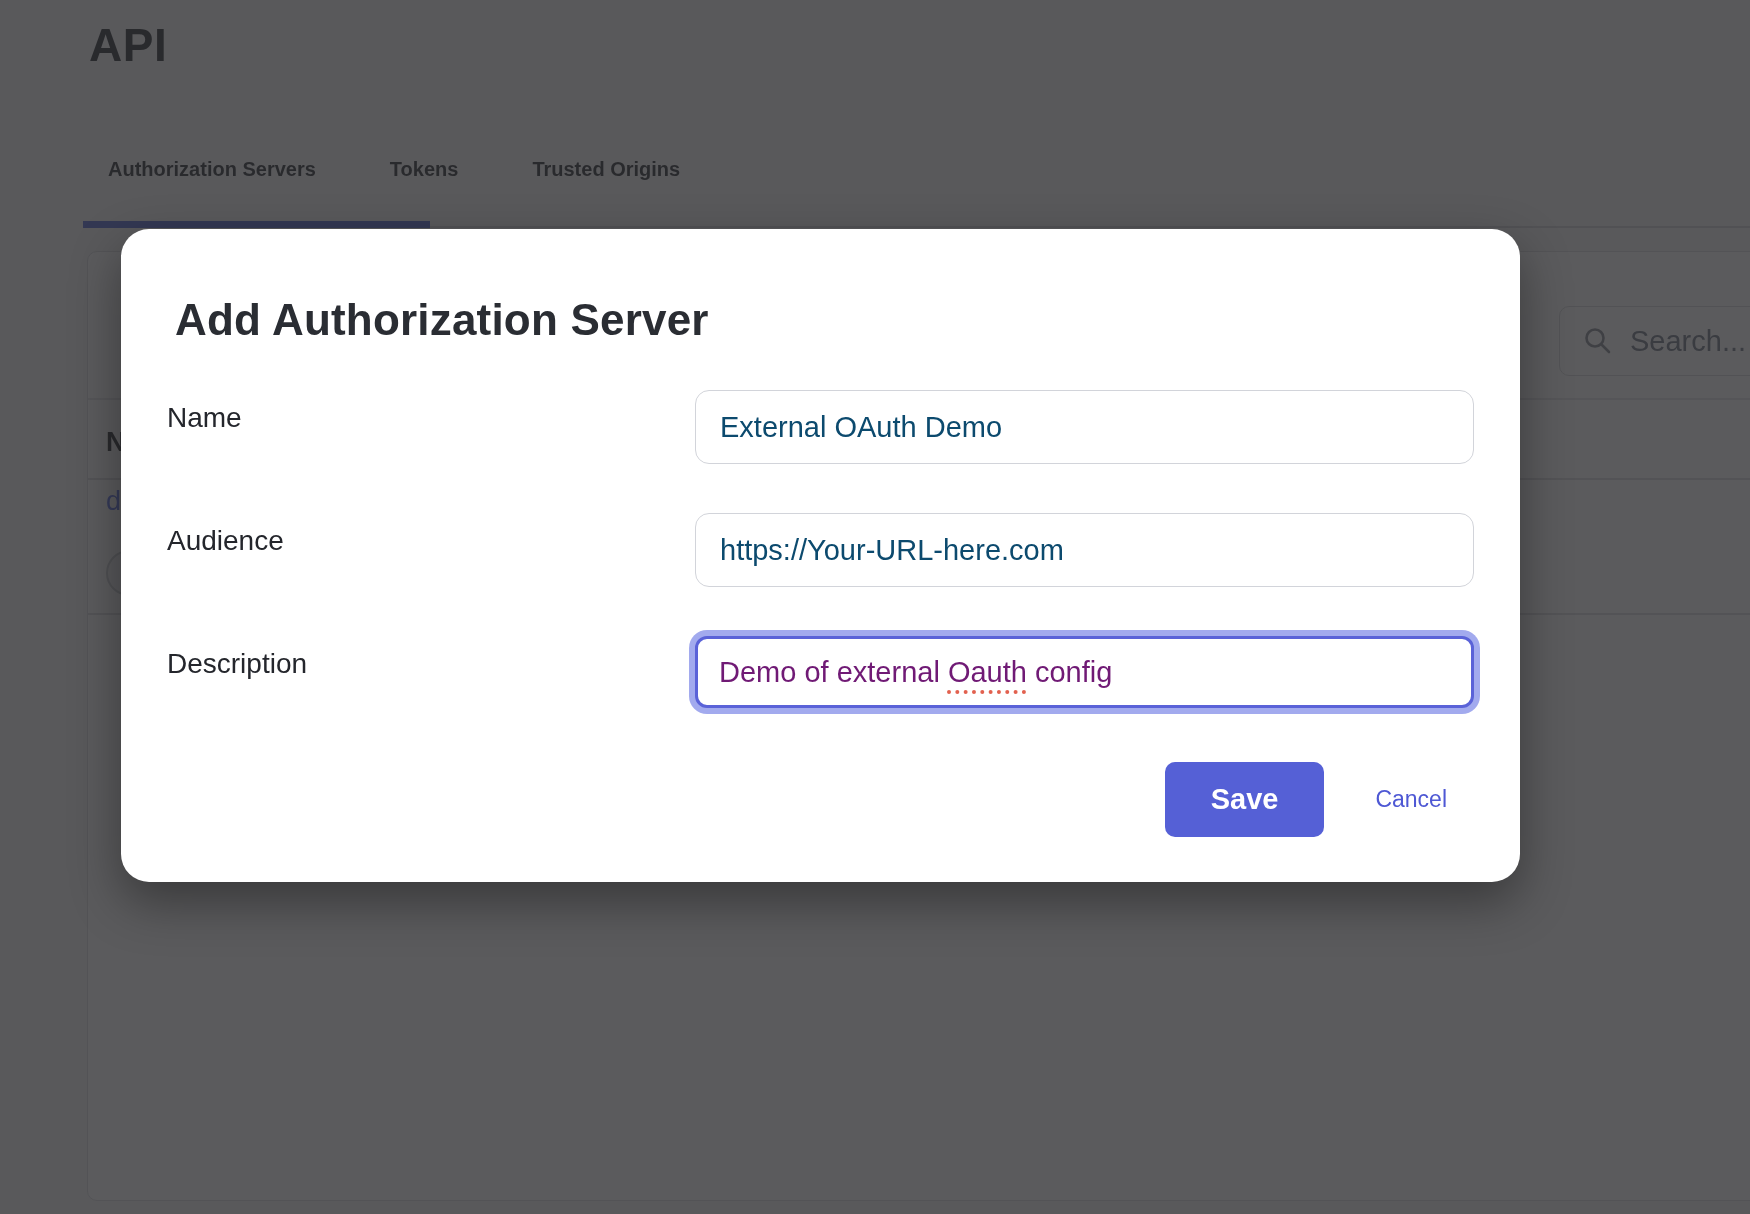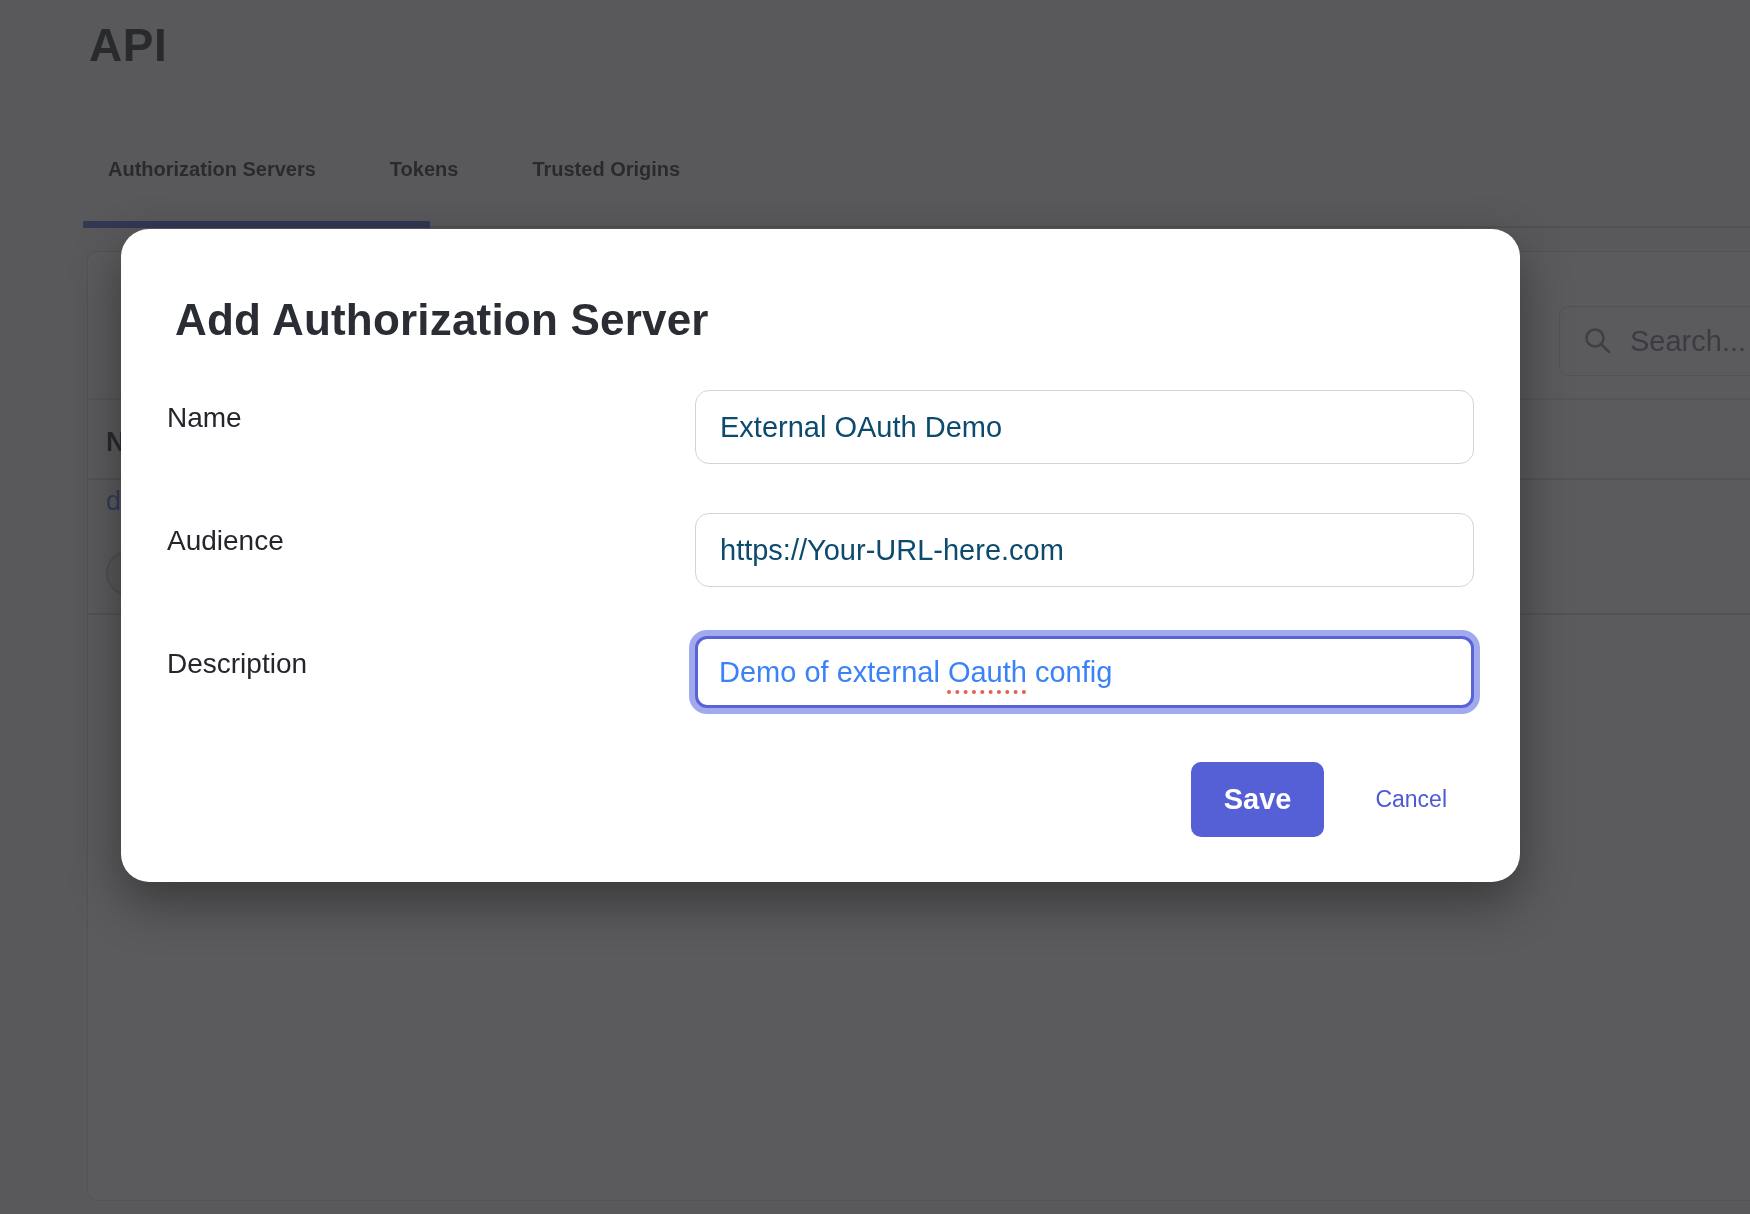--- a/index.html
+++ b/index.html
@@ -34,25 +34,25 @@
   .modal-title{position:absolute;left:46px;top:58px;margin:8px;font-size:44px;font-weight:700;color:#2a2d33;letter-spacing:.2px;}
   .form-row{position:absolute;left:46px;right:46px;display:flex;align-items:flex-start;}
   .form-row.row-name{top:161px;}
   .form-row.row-audience{top:284px;}
   .form-row.row-description{top:407px;}
   .field-label{width:528px;flex:0 0 528px;padding-top:12px;font-size:28px;color:#24262c;}
   .text-input{flex:1;height:74px;border:1.5px solid #d2d4da;border-radius:14px;font-size:29px;color:#0c4a6e;
               padding:0 20px 0 24px;outline:none;background:#fff;}
   .textbox-focused{flex:1;height:72px;border:3px solid var(--ring-inner,#5a62d8);border-radius:12px;
                    box-shadow:0 0 0 6px var(--ring-outer,#a2aaee);background:#fff;
-                   font-size:29px;color:#3b82f6;line-height:66px;padding:0 28px 0 21px;white-space:nowrap;overflow:hidden;cursor:text;}
+                   font-size:29px;color:#701a75;line-height:66px;padding:0 28px 0 21px;white-space:nowrap;overflow:hidden;cursor:text;}
   .misspelled{text-decoration-line:underline;text-decoration-style:dotted;text-decoration-color:var(--squiggle,#e2614f);
               text-decoration-thickness:3.5px;text-underline-offset:8px;}
   .btn-row{position:absolute;top:533px;right:73px;display:flex;align-items:center;gap:51px;}
-  .btn-save{height:75px;padding:0 33px;border:none;border-radius:10px;background:var(--primary,#5560d6);
+  .btn-save{height:75px;padding:0 46px;border:none;border-radius:10px;background:var(--primary,#5560d6);
             color:#ffffff;font-size:29px;font-weight:700;cursor:pointer;}
   .btn-cancel{background:none;border:none;padding:0;font-size:23px;font-weight:400;color:var(--link-strong,#4e58d4);cursor:pointer;}
 </style>
 </head>
 <body>
 
 <div class="stage">
 
   <div class="backdrop">
     <h1 class="page-title">API</h1>

